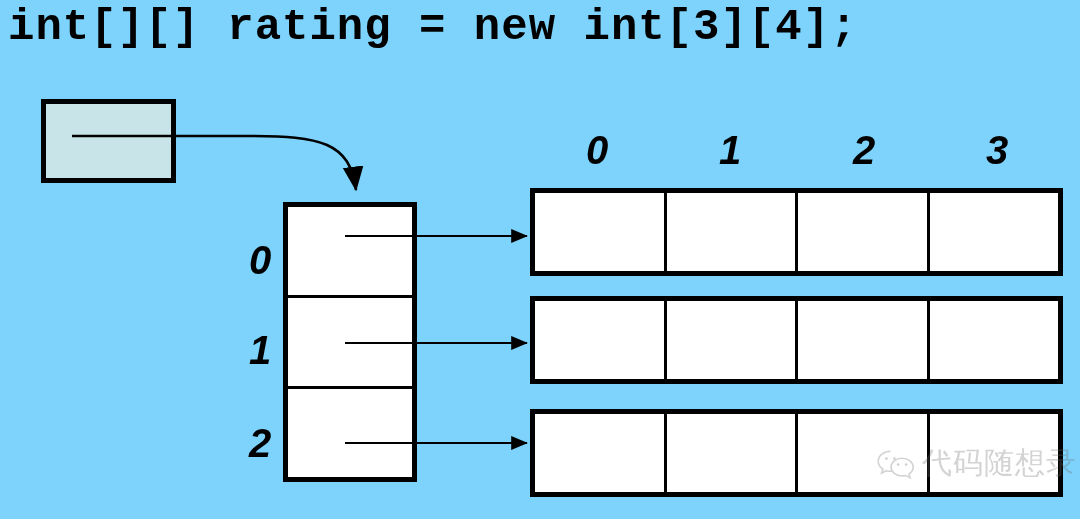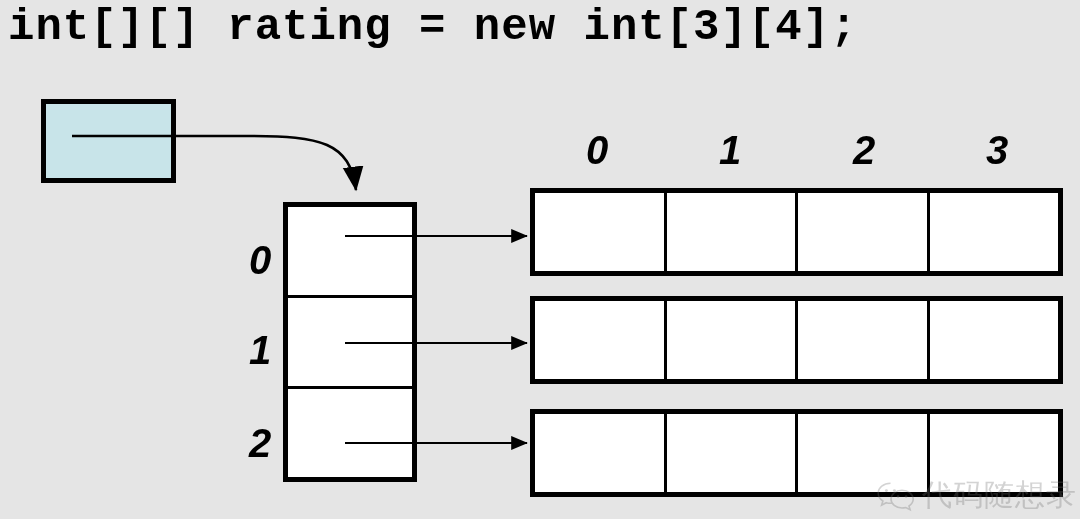--- a/index.html
+++ b/index.html
@@ -7,21 +7,21 @@
     padding: 0;
     background: #ffffff;
   }
   body {
     font-family: "Liberation Sans", sans-serif;
   }
   #canvas {
     position: relative;
     width: 1080px;
     height: 519px;
-    background: #e5e5e5;
+    background: #7dd3fc;
     overflow: hidden;
   }
   #code-title {
     position: absolute;
     left: 8px;
     top: 4px;
     font-family: "Liberation Mono", "DejaVu Sans Mono", monospace;
     font-weight: bold;
     font-size: 44px;
     letter-spacing: 1px;
@@ -132,21 +132,20 @@
   
   #watermark {
     position: absolute;
     left: 876px;
     top: 443px;
     display: flex;
     align-items: center;
     gap: 6px;
     opacity: 0.30;
     pointer-events: none;
-    margin-top: 32px;
   }
   #watermark .wm-text {
     font-size: 30px;
     color: #6f6f6f;
     font-family: "DejaVu Sans", sans-serif;
     letter-spacing: 1px;
     white-space: nowrap;
   }
 </style>
 </head>

